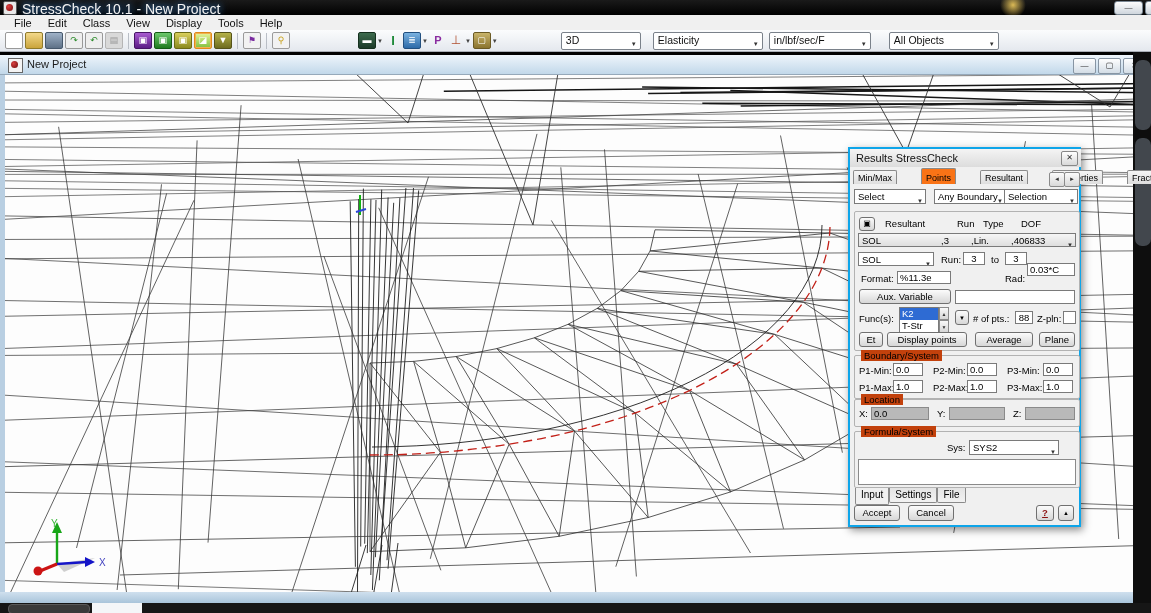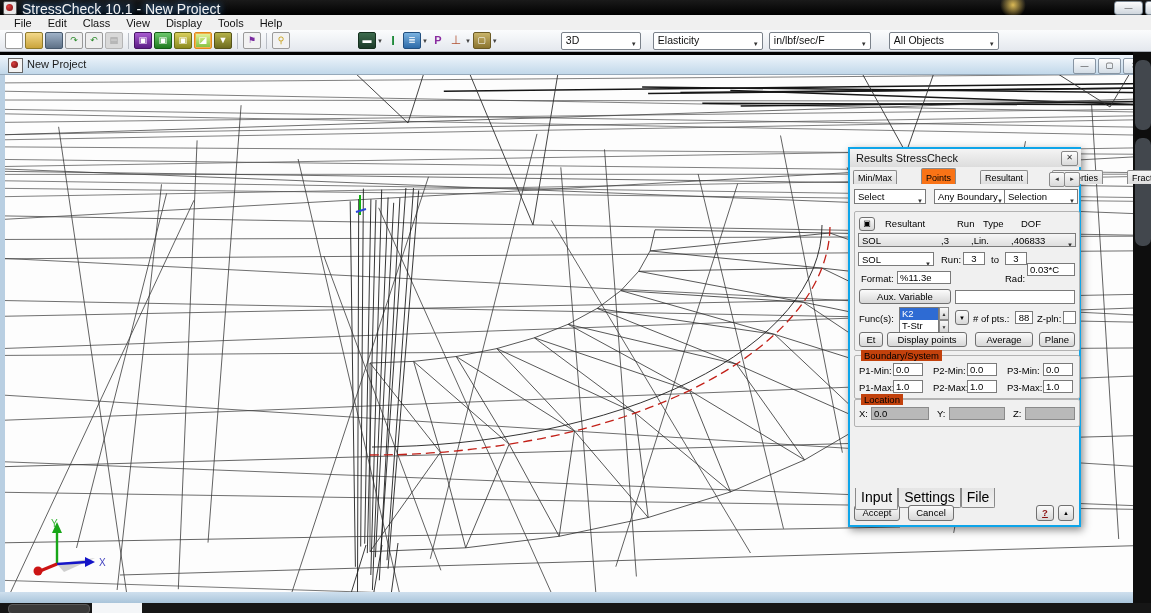--- a/index.html
+++ b/index.html
@@ -48,21 +48,21 @@
   #dtabs{position:absolute;left:3px;top:21px;display:flex;align-items:flex-end;gap:24px;}
   .tarw{position:absolute;top:23px;width:14px;height:13px;border:1px solid #8a8a8a;background:linear-gradient(#fbfbfb,#d9d9d9);font-size:6px;line-height:12px;text-align:center;color:#333;border-radius:2px;}
   .combo{position:absolute;height:15px;background:#fff;border:1px solid #7a7a7a;font-size:9.5px;line-height:14px;padding:0 13px 0 3px;box-sizing:border-box;white-space:nowrap;overflow:hidden;}
   .combo::after{content:"▼";position:absolute;right:2px;top:4px;font-size:6px;color:#333;}
   .gbox{position:absolute;border:1px solid #b2b2b2;border-radius:2px;}
   .gtitle{position:absolute;top:-6px;left:6px;background:#c2410c;padding:0 3px;font-size:9.5px;}
   .lbl{position:absolute;font-size:9.5px;white-space:nowrap;}
   .fld{position:absolute;height:13px;background:#fff;border:1px solid #7a7a7a;font-size:9.5px;line-height:12px;padding:0 2px;box-sizing:border-box;overflow:hidden;}
   .gfld{position:absolute;height:13px;background:#b9b9b9;border:1px solid #8a8a8a;font-size:9.5px;line-height:12px;padding:0 2px;box-sizing:border-box;}
   .btn{position:absolute;border:1px solid #707070;border-radius:3px;background:linear-gradient(#fbfbfb,#d7d7d7);font-size:9.5px;text-align:center;box-sizing:border-box;}
-  .btab{border:1px solid #8a8a8a;border-top:none;background:linear-gradient(#e4e4e4,#f2f2f2);padding:1px 5px 2px;font-size:14px;border-radius:0 0 2px 2px;}
+  .btab{border:1px solid #8a8a8a;border-top:none;background:linear-gradient(#e4e4e4,#f2f2f2);padding:1px 5px 2px;font-size:10px;border-radius:0 0 2px 2px;}
   .btab.active{background:#f0f0f0;position:relative;z-index:2;padding-bottom:4px;margin-bottom:-2px;}
   #dbtabs{position:absolute;left:5px;top:339px;display:flex;align-items:flex-start;}
   #funclist{position:absolute;left:44px;top:95px;width:40px;height:26px;border:1px solid #7a7a7a;background:#fff;box-sizing:border-box;}
   .funcrow{height:12px;font-size:9.5px;line-height:12px;padding:0 2px;}
   .funcrow.sel{background:#2e6bd3;color:#fff;}
   .spinbtn{position:absolute;width:10px;height:13px;border:1px solid #8a8a8a;background:linear-gradient(#f8f8f8,#d6d6d6);font-size:5px;line-height:12px;text-align:center;color:#333;box-sizing:border-box;}
   
   #tooltip{position:absolute;left:880px;top:535px;width:271px;height:78px;border-radius:20px 0 0 0;background:linear-gradient(180deg,#4591e2 0%,#1d6ccd 45%,#0f55b6 100%);border-top:1px solid #83bbf0;border-left:1px solid #83bbf0;box-sizing:border-box;display:flex;align-items:flex-end;justify-content:center;padding-bottom:13px;}
   #tooltip span{color:#fff;font-size:17px;letter-spacing:.3px;}
 </style>
@@ -392,20 +392,26 @@
     <div class="gbox" style="left:4px;top:250px;width:224px;height:26px">
       <span class="gtitle">Location</span>
       <span class="lbl" style="left:4px;top:8px">X:</span>
       <div class="gfld" style="left:16px;top:7px;width:58px">0.0</div>
       <span class="lbl" style="left:82px;top:8px">Y:</span>
       <div class="gfld" style="left:94px;top:7px;width:56px"></div>
       <span class="lbl" style="left:158px;top:8px">Z:</span>
       <div class="gfld" style="left:170px;top:7px;width:50px"></div>
     </div>
 
+    <div class="gbox" style="left:4px;top:282px;width:224px;height:55px">
+      <span class="gtitle">Formula/System</span>
+      <span class="lbl" style="left:92px;top:10px">Sys:</span>
+      <div class="combo" style="left:114px;top:8px;width:90px"><span>SYS2</span></div>
+      <div style="position:absolute;left:3px;top:27px;width:216px;height:24px;background:#fff;border:1px solid #8a8a8a"></div>
+    </div>
 
     <div id="dbtabs">
       <span class="btab active">Input</span>
       <span class="btab">Settings</span>
       <span class="btab">File</span>
     </div>
 
     <div class="btn" style="left:4px;top:356px;width:46px;height:16px;line-height:14px">Accept</div>
     <div class="btn" style="left:58px;top:356px;width:46px;height:16px;line-height:14px">Cancel</div>
     <div class="btn" style="left:186px;top:356px;width:18px;height:16px;line-height:14px;color:#8a1010;text-decoration:underline;font-weight:bold"><span>?</span></div>

